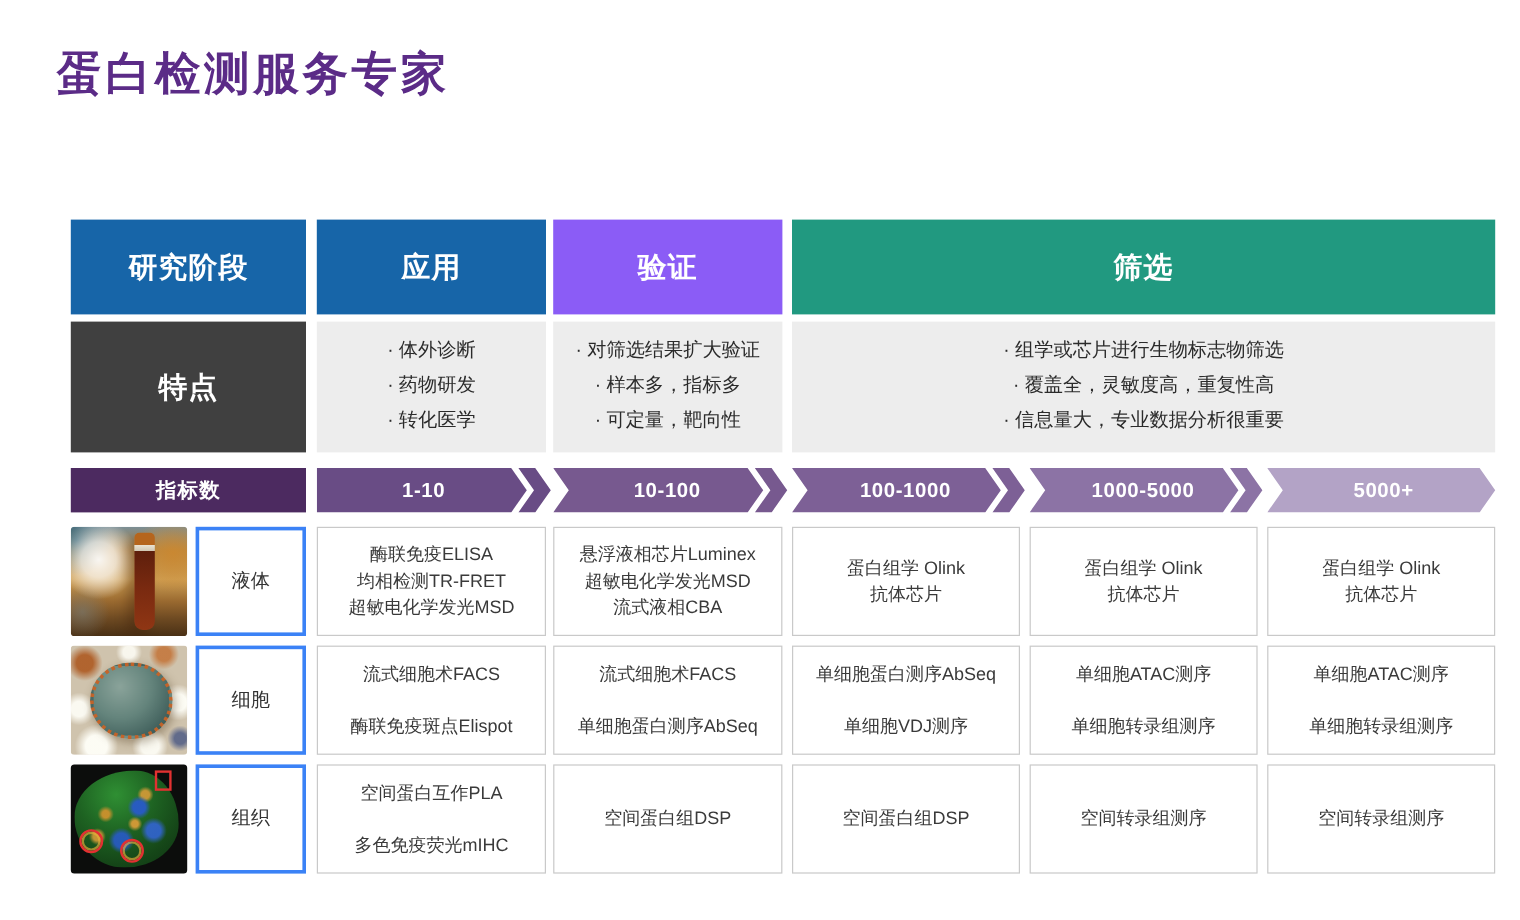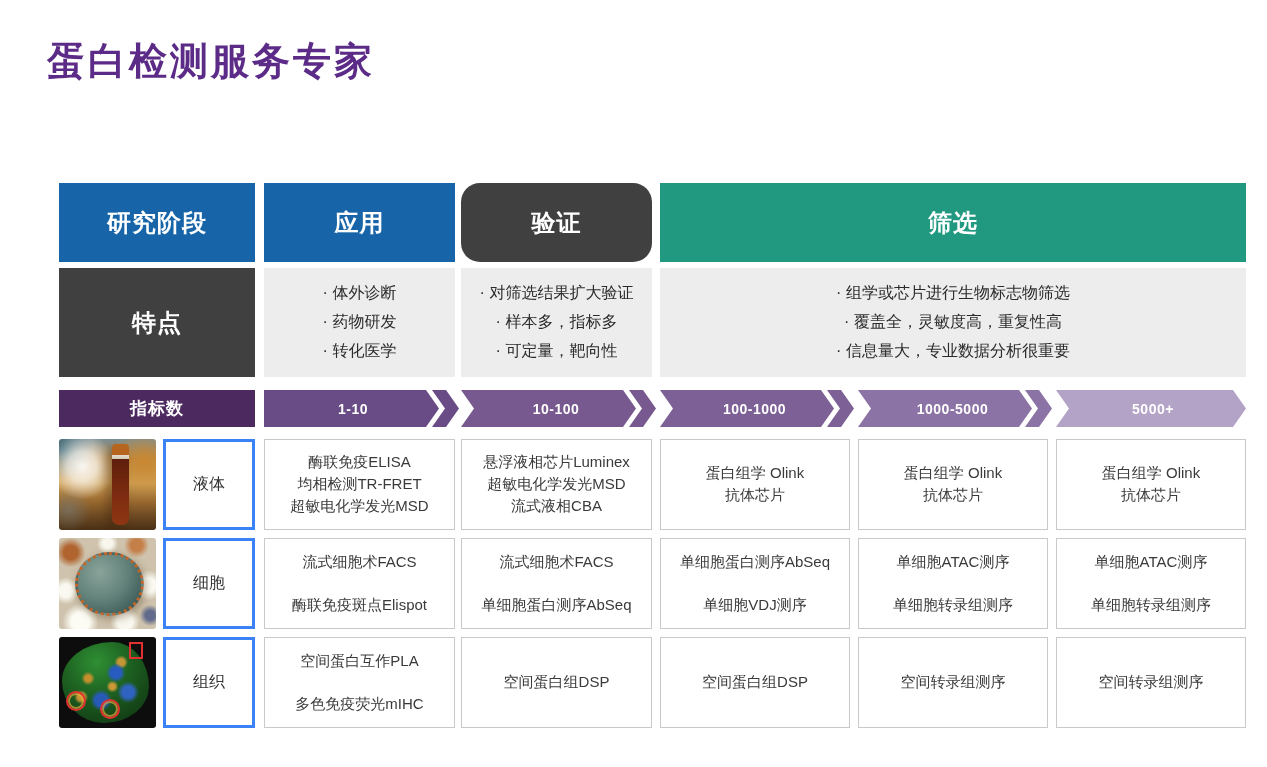--- a/index.html
+++ b/index.html
@@ -28,33 +28,33 @@
   .r1{top:183px;height:79px;}
   .r2{top:268px;height:109px;}
   .r3{top:390px;height:37px;}
   .r4{top:439px;height:91px;}
   .r5{top:538px;height:91px;}
   .r6{top:637px;height:91px;}
 
   
   .hdr{color:#ffffff;font-size:24px;font-weight:700;letter-spacing:1px;}
   .bg-blue{background:#1765A8;}
-  .bg-gold{background:#404040;border-radius:19px;}
+  .bg-gold{background:#8b5cf6;}
   .bg-teal{background:#219980;}
   .bg-red {background:#404040;}
   .bg-gray{background:#EDEDED;}
   .features{font-size:16px;color:#2b2b2b;line-height:1.8;}
   .features .blk{text-align:center;}
 
   
   .metric-hdr{background:#4C2A60;color:#fff;font-size:17px;font-weight:600;letter-spacing:1px;}
   .seg{position:absolute;top:390px;height:37px;}
   .seg svg{display:block;}
   .seg-label{position:absolute;top:0;height:37px;display:flex;align-items:center;justify-content:center;
-             color:#fff;font-size:14px;font-weight:600;letter-spacing:.5px;}
+             color:#fff;font-size:17px;font-weight:600;letter-spacing:.5px;}
 
   
   .mcell{background:#ffffff;border:1px solid #c9c9c9;font-size:15px;color:#3a3a3a;}
   .lines{display:flex;flex-direction:column;gap:24px;}
   .lines.tight{gap:3px;}
   .lbl-cell{background:#ffffff;border:3px solid #3b82f6;font-size:16px;color:#333333;}
 
   
   .img{position:absolute;left:59px;width:97px;height:91px;border-radius:3px;overflow:hidden;}
   .img-liquid{background:

